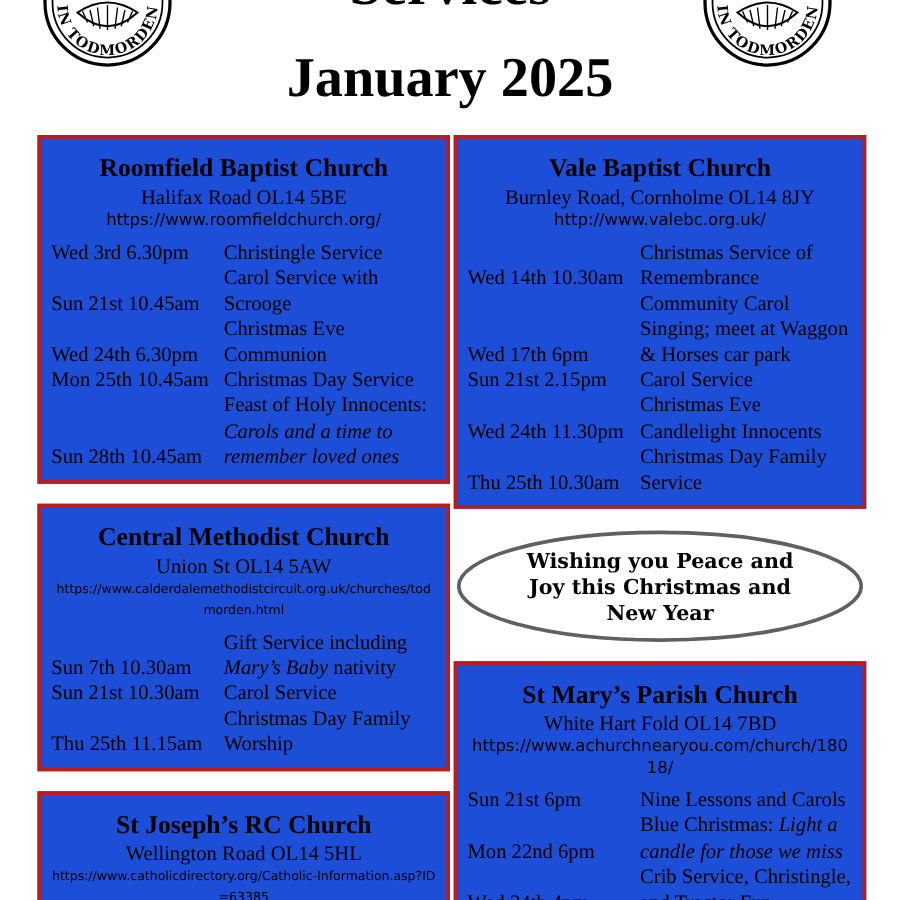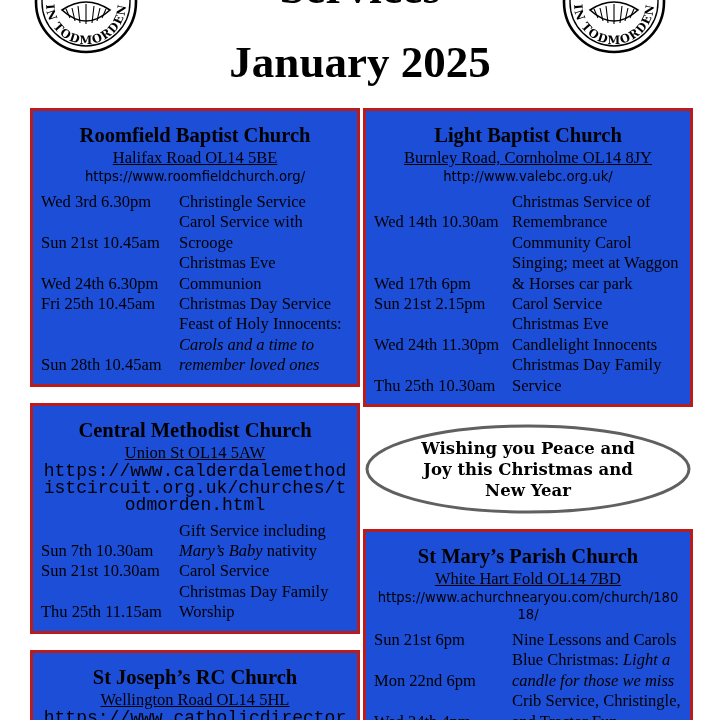--- a/index.html
+++ b/index.html
@@ -85,31 +85,30 @@
     font-size: 20.5px;
     line-height: 25px;
     color: #000;
     white-space: nowrap;
   }
   .panel-address {
     text-align: center;
     font-size: 16.5px;
     line-height: 20px;
     color: #000;
-    text-decoration: underline;
   }
   .panel-url {
     text-align: center;
     font-family: "DejaVu Sans", sans-serif;
     font-size: 13.2px;
     line-height: 17px;
     color: #000;
     word-break: break-all;
   }
-  .panel-url.small { font-size: 18px; font-family: Liberation Mono, monospace; }
+  .panel-url.small { font-size: 10px; }
   .services {
     margin-top: 7px;
   }
   .svc-row {
     display: flex;
     align-items: flex-end;
     font-size: 16.5px;
     line-height: 20.4px;
     color: #000;
   }
@@ -204,21 +203,21 @@
         </div>
         <div class="svc-row">
           <div class="svc-when">Sun 21st 10.45am</div>
           <div class="svc-what"><span>Carol Service with Scrooge</span></div>
         </div>
         <div class="svc-row">
           <div class="svc-when">Wed 24th 6.30pm</div>
           <div class="svc-what"><span>Christmas Eve Communion</span></div>
         </div>
         <div class="svc-row">
-          <div class="svc-when">Fri 25th 10.45am</div>
+          <div class="svc-when">Mon 25th 10.45am</div>
           <div class="svc-what"><span>Christmas Day Service</span></div>
         </div>
         <div class="svc-row">
           <div class="svc-when">Sun 28th 10.45am</div>
           <div class="svc-what"><span>Feast of Holy Innocents: </span><i>Carols and a time to remember loved ones</i></div>
         </div>
       </div>
     </div>
 
     <div class="panel">
@@ -252,21 +251,21 @@
           <div class="svc-what"><span>Christmas Carol Concert with Todmorden</span></div>
         </div>
       </div>
     </div>
 
   </div>
 
   <div class="col col-right">
 
     <div class="panel">
-      <div class="panel-name">Light Baptist Church</div>
+      <div class="panel-name">Vale Baptist Church</div>
       <div class="panel-address">Burnley Road, Cornholme OL14 8JY</div>
       <div class="panel-url">http://www.valebc.org.uk/</div>
       <div class="services">
         <div class="svc-row">
           <div class="svc-when">Wed 14th 10.30am</div>
           <div class="svc-what"><span>Christmas Service of Remembrance</span></div>
         </div>
         <div class="svc-row">
           <div class="svc-when">Wed 17th 6pm</div>
           <div class="svc-what"><span>Community Carol Singing; meet at Waggon &amp; Horses car park</span></div>

